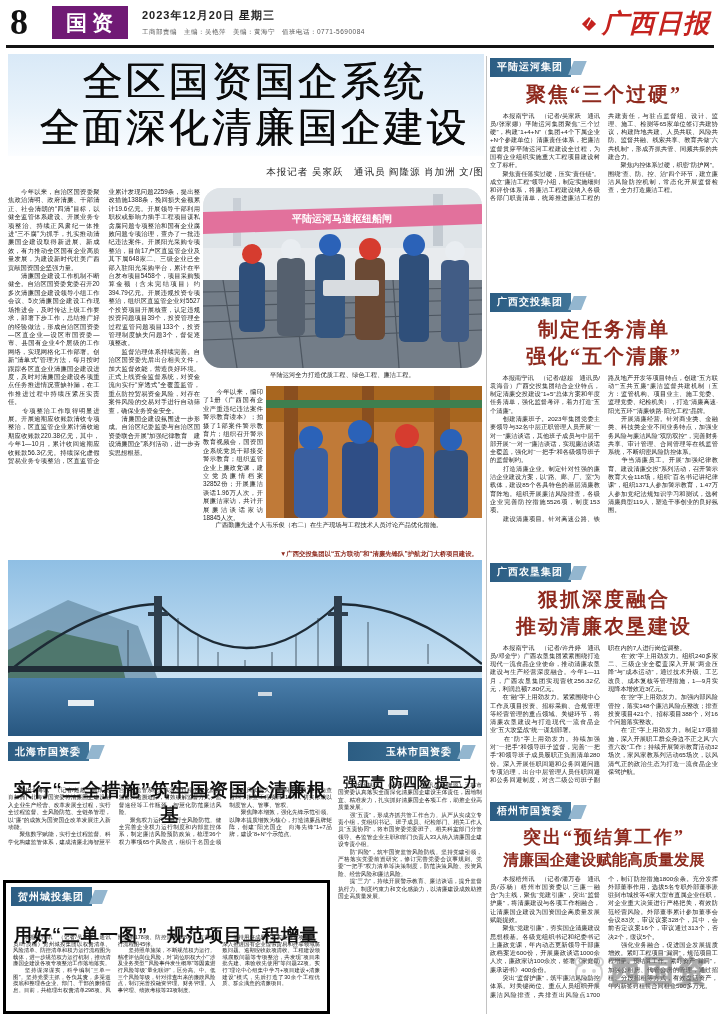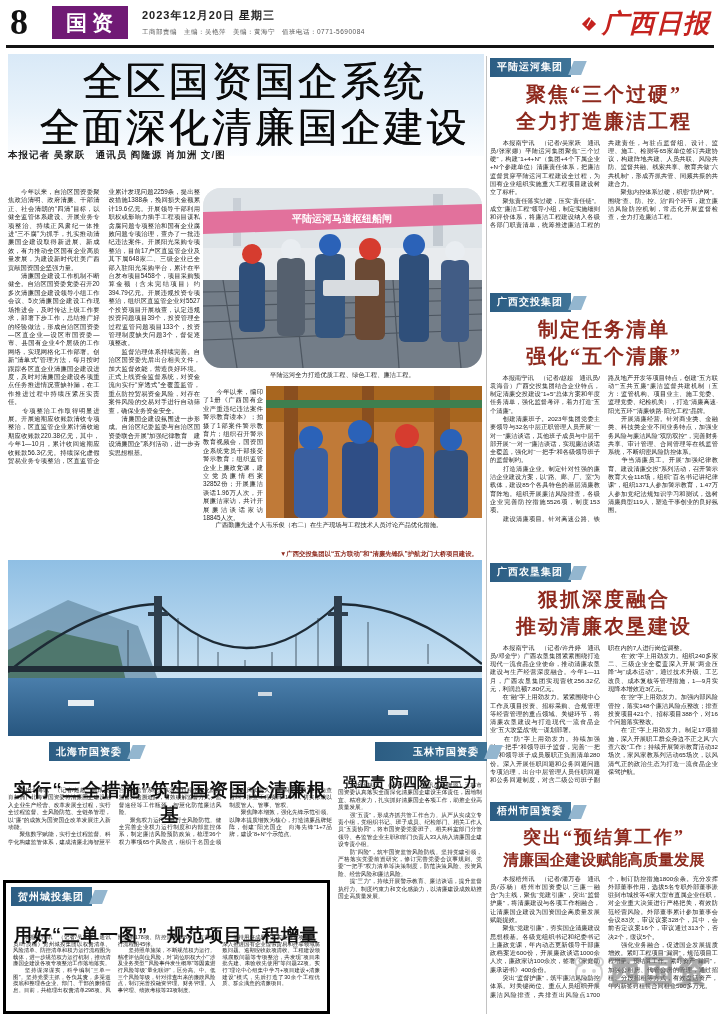--- a/index.html
+++ b/index.html
@@ -20,22 +20,22 @@
   .logoname{font-family:"Liberation Serif",serif;font-style:italic;font-weight:900;
             font-size:26px;color:#c5231f;letter-spacing:1px;}
   .hrule{position:absolute;left:6px;right:6px;top:45px;height:3px;background:#141414;}
   .vline{position:absolute;left:486px;top:56px;height:958px;border-left:1px solid #c2c2c2;}
   
   .headblock{position:absolute;left:8px;top:54px;width:476px;height:102px;
              background:linear-gradient(180deg,#d9e9f7 0%,#e9f3fb 55%,#fbfdff 100%);}
   .mh{width:100%;text-align:center;padding-top:4px;}
   .mh span{display:block;font-size:40px;line-height:46px;font-weight:400;color:#0b0b0b;
            letter-spacing:3px;text-shadow:.6px 0 currentColor;padding-left:17px;}
-  .byline{position:absolute;left:8px;top:149px;width:476px;text-align:left;
-          font-size:9.5px;font-weight:700;color:#222;letter-spacing:1px;}
+  .byline{position:absolute;left:8px;top:166px;width:476px;text-align:right;
+          font-size:9.5px;font-weight:400;color:#222;letter-spacing:1px;}
   
   .btxt{text-align:justify;white-space:pre-line;overflow:hidden;color:#1d1d1d;}
   .mbody{position:absolute;left:8px;top:188px;width:192px;height:372px;
          column-count:2;column-gap:9px;font-size:6.3px;line-height:8.4px;}
   .mbody2{position:absolute;left:203px;top:388px;width:60px;height:160px;
           font-size:6.3px;line-height:8.4px;}
   
   .ph{position:absolute;overflow:hidden;}
   .cap{position:absolute;font-size:6.3px;line-height:8px;color:#222;}
   .capbridge{position:absolute;left:8px;top:550px;width:470px;text-align:right;
@@ -55,21 +55,21 @@
   .rbody{margin-top:4px;column-count:2;column-gap:8px;font-size:6.2px;line-height:8.3px;}
   
   .bhead{position:absolute;text-align:center;font-weight:800;color:#101010;
          letter-spacing:1px;}
   .bh-beihai{left:8px;top:758px;width:324px;font-size:18.5px;}
   .bh-yulin{left:338px;top:760px;width:144px;font-size:14px;letter-spacing:0;}
   .bb-beihai{position:absolute;left:8px;top:787px;width:324px;height:90px;
              column-count:3;column-gap:8px;font-size:5.7px;line-height:7.4px;}
   .bb-yulin{position:absolute;left:338px;top:782px;width:144px;height:232px;
             font-size:5.7px;line-height:7.4px;}
-  .lbl-abs{position:absolute;margin-left:41px;}
+  .lbl-abs{position:absolute;}
   .hezhoubox{position:absolute;left:3px;top:880px;width:327px;height:134px;
              border:3px solid #000000;background:#fff;}
   .hz-label{position:absolute;left:5px;top:4px;}
   .hz-head{position:absolute;left:0;top:22px;width:100%;text-align:center;
            font-size:18px;font-weight:800;color:#101010;letter-spacing:1px;}
   .hz-body{position:absolute;left:7px;top:51px;width:307px;height:72px;
            column-count:3;column-gap:7px;font-size:5.4px;line-height:6.6px;}
   
   .wmark{position:absolute;left:570px;top:940px;width:152px;height:64px;display:flex;
          align-items:center;gap:2px;z-index:5;pointer-events:none;}
@@ -215,21 +215,20 @@
       <rect x="60" y="140" width="26" height="6" fill="#e8eef2"></rect>
       <rect x="380" y="150" width="20" height="5" fill="#d8e2ea"></rect>
       <rect x="250" y="132" width="14" height="4" fill="#cfd9e2"></rect>
     </svg>
   </div>
 
   <section class="rsec" style="top:56px;">
     <div class="rlabel">平陆运河集团</div>
     <h3 class="rhead">
       <span class="l1">聚焦“三个过硬”</span>
-      <span class="l2">全力打造廉洁工程</span>
     </h3>
     <div class="rbody btxt" style="height:148px;">　　本报南宁讯　（记者/吴家跃　通讯员/张家娜）平陆运河集团聚焦“三个过硬”，构建“1+4+N”（集团+4个下属企业+N个参建单位）清廉责任体系，把廉洁监督贯穿平陆运河工程建设全过程，为国有企业组织实施重大工程项目建设树立了标杆。
 　　聚焦责任落实过硬，压实“责任链”。成立“廉洁工程”领导小组，制定实施细则和评价体系，将廉洁工程建设纳入各级各部门职责清单，统筹推进廉洁工程的共建责任，与驻点监督组、设计、监理、施工、检测等65家单位签订共建协议，构建阵地共建、人员共联、风险共防、监督共融、线索共享、教育共做“六共机制”，形成齐抓共管、同频共振的共建合力。
 　　聚焦内控体系过硬，织密“防护网”。围绕“查、防、控、治”四个环节，建立廉洁风险防控机制，常态化开展监督检查，全力打造廉洁工程。</div>
   </section>
 
   <section class="rsec" style="top:291px;">
     <div class="rlabel">广西交投集团</div>
     <h3 class="rhead">
       <span class="l1">制定任务清单</span>
@@ -269,21 +268,21 @@
 　　强化业务融合，促进国企发展提质增效。紧盯工程项目“漏洞”，规范项目工程增量、预结算工作。紧盯资产“漏洞”，加强公租房、代管公房的管理，通过招租、分段招租等方式，有效盘活资产，年内新签订租赁合同租金500多万元。</div>
   </section>
 
   <div class="rlabel lbl-abs" style="left:8px;top:742px;">北海市国资委</div>
   <h3 class="bhead bh-beihai">实行“三全措施”筑牢国资国企清廉根基</h3>
   <div class="bb-beihai btxt">　　本报北海讯　（记者/赵超　通讯员/肖加洲）北海市国资委将清廉国企建设融入企业生产经营、改革发展全过程，实行全过程监督、全风险防范、全链条管理，以“廉”的成效为国资国企改革发展注入新动能。
 　　聚焦数字赋能，实行全过程监督。科学化构建监管体系，建成清廉北海智慧平台在线监管系统，实现全过程信息化防控监督和追溯追踪，有效破解监督方式、监督途径等工作瓶颈，智慧化防范廉洁风险。
 　　聚焦权力运行，实行全风险防范。健全完善企业权力运行制度和内部监控体系，制定廉洁风险预防政策，梳理36个权力事项65个风险点，组织千名国企领导、项目负责人开展“四个专项”整治自查自纠，排查工程项目413个，切实形成以制度管人、管事、管权。
 　　聚焦降本增效，强化先锋示范引领。以降本提质增效为核心，打造清廉品牌矩阵，创建“阳光国企　向海先锋”1+7品牌，建设“8+N”个示范点。</div>
 
-  <div class="rlabel lbl-abs" style="left:334px;top:742px;padding-left:38px;">玉林市国资委</div>
+  <div class="rlabel lbl-abs" style="left:348px;top:742px;padding-left:38px;">玉林市国资委</div>
   <h3 class="bhead bh-yulin">强五责 防四险 提三力</h3>
   <div class="bb-yulin btxt">　　本报玉林讯　（记者/罗琦　通讯员/阎隆源）玉林市国资委认真落实全面深化清廉国企建设主体责任，因地制宜、精准发力，扎实抓好清廉国企各项工作，助推企业高质量发展。
 　　强“五责”，形成齐抓共管工作合力。从严从实成立专责小组，党组织书记、班子成员、纪检部门、相关工作人员“五责协同”，将市国资委党委班子、相关科室部门分管领导、各监管企业主职和部门负责人33人纳入清廉国企建设专责小组。
 　　防“四险”，筑牢国资监管风险防线。坚持党建引领，严格落实党委前置研究，修订完善党委会议事规则、党委“一把手”权力清单等决策制度，防范决策风险、投资风险、经营风险和廉洁风险。
 　　提“三力”，持续开展警示教育、廉洁谈话，提升监督执行力、制度约束力和文化感染力，以清廉建设成效助推国企高质量发展。</div>
 
   <div class="hezhoubox">
     <div class="rlabel hz-label">贺州城投集团</div>
     <h3 class="hz-head">用好“三单一图”　规范项目工程增量</h3>
     <div class="hz-body btxt">　　本报贺州讯　（记者/吴家跃　通讯员/叶茂楠）贺州城投集团以权责清单、风险清单、防控清单和权力运行流程图为载体，进一步规范权力运行机制，推动清廉国企建设各项专项整治工作落地落实。

